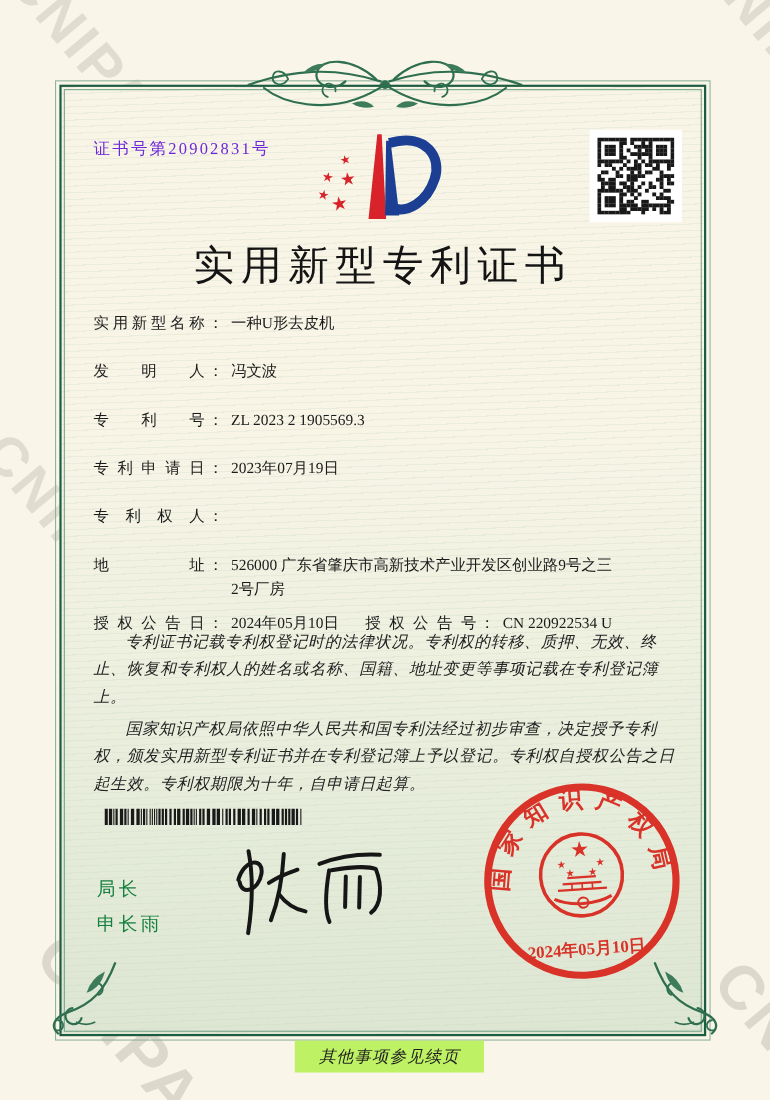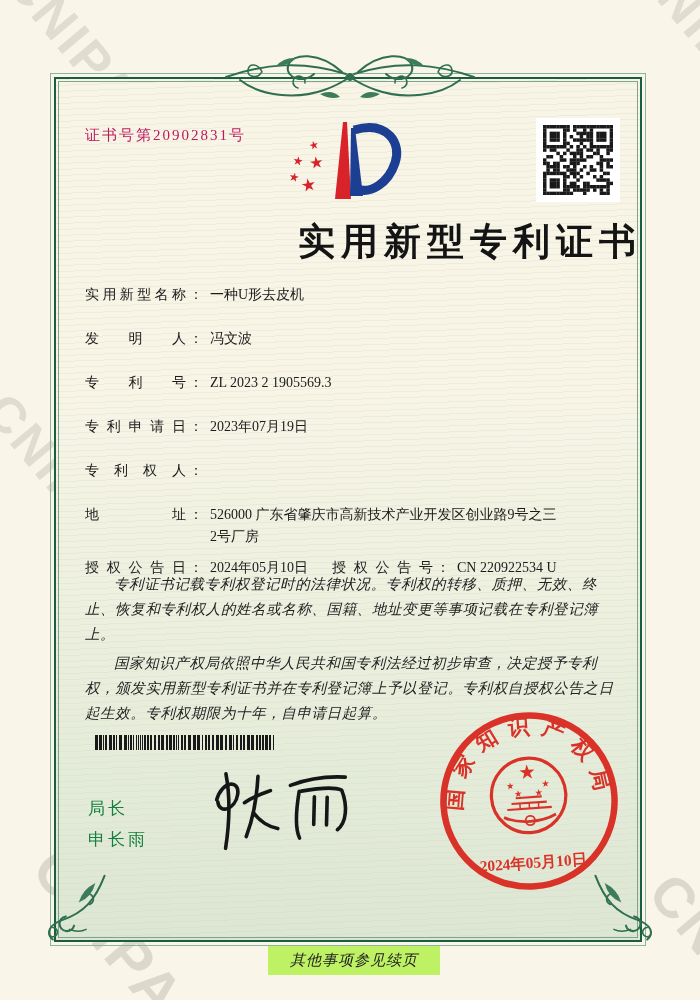--- a/index.html
+++ b/index.html
@@ -23,27 +23,27 @@
       repeating-linear-gradient(178deg, rgba(120,160,132,0.10) 0 1px, rgba(0,0,0,0) 1px 6px),
       #f8f5e7;
   }
   .frame::before{content:""; position:absolute; inset:2px; border:1px solid #7ba58c;}
   .frame::after{content:""; position:absolute; inset:-6px; border:1px solid #8fb49c;}
   .ornament-top{position:absolute; z-index:4; left:224px; top:42px; width:252px; height:66px;}
   .corner-fl{position:absolute; z-index:4; width:74px; height:74px;}
   .corner-fl.left{left:38px; top:872px;}
   .corner-fl.right{left:588px; top:872px; transform:scaleX(-1);}
   
-  .cert-no{position:absolute; z-index:3; left:85px; top:126px; font-size:15px; letter-spacing:2px; color:#be185d;}
+  .cert-no{position:absolute; z-index:3; left:85px; top:126px; font-size:15px; letter-spacing:2px; color:#6d28d9;}
   .logo{position:absolute; z-index:3; left:288px; top:114px; width:116px; height:96px;}
   .qr-box{position:absolute; z-index:3; left:536px; top:118px; width:84px; height:84px; background:#fff;}
   .qr-box svg{position:absolute; left:7px; top:7px;}
   .title{
-    position:absolute; z-index:3; left:54px; top:217px; width:588px; text-align:right;
-    font-size:37px; font-weight:bold; letter-spacing:6px; color:#141414;
+    position:absolute; z-index:3; left:54px; top:217px; width:588px; text-align:center;
+    font-size:37px; font-weight:normal; letter-spacing:6px; color:#141414;
   }
   
   .fields{position:absolute; z-index:3; left:85px; top:284px; width:482px; font-size:14px; color:#1b1b1b;}
   .frow{display:flex; margin-bottom:22px; line-height:22px;}
   .frow.addr{margin-bottom:9px;}
   .flabel{width:101px; text-align:justify; text-align-last:justify; flex:none;}
   .fcolon{flex:none; margin:0 7px 0 3px;}
   .fvalue{max-width:352px;}
   .grant-row{display:flex; line-height:22px;}
   .grant-pair{display:flex;}

